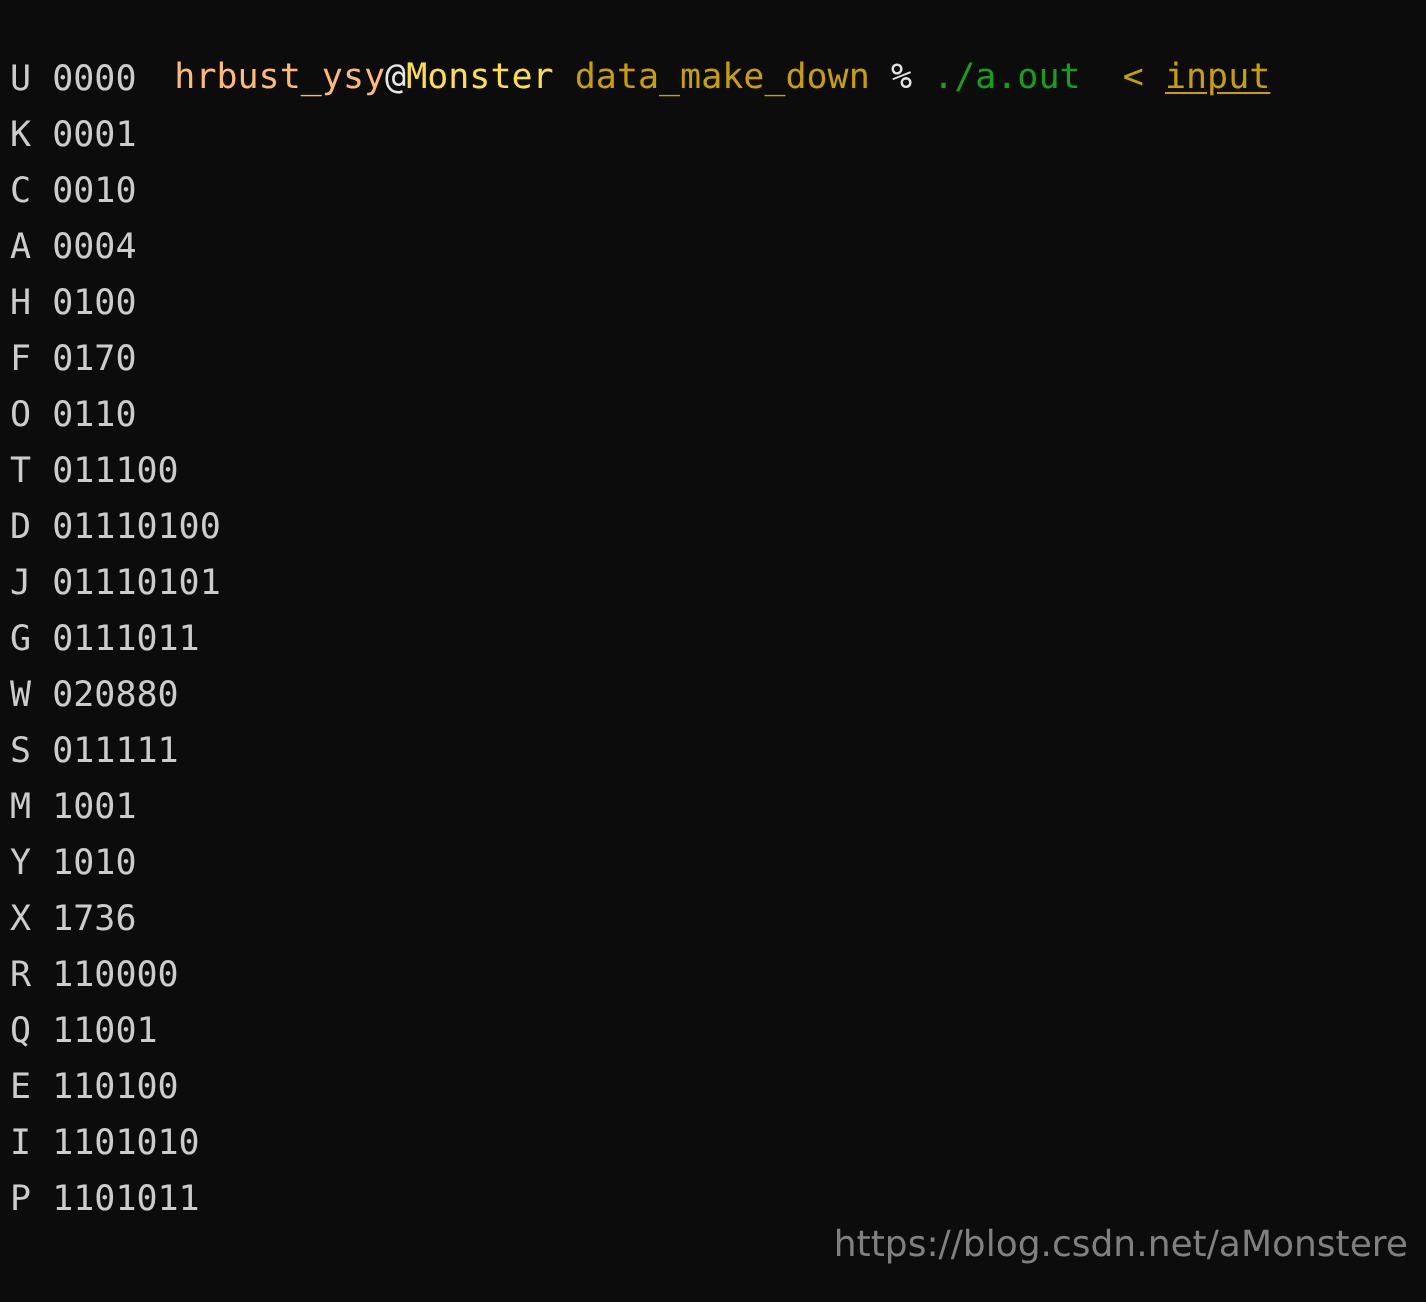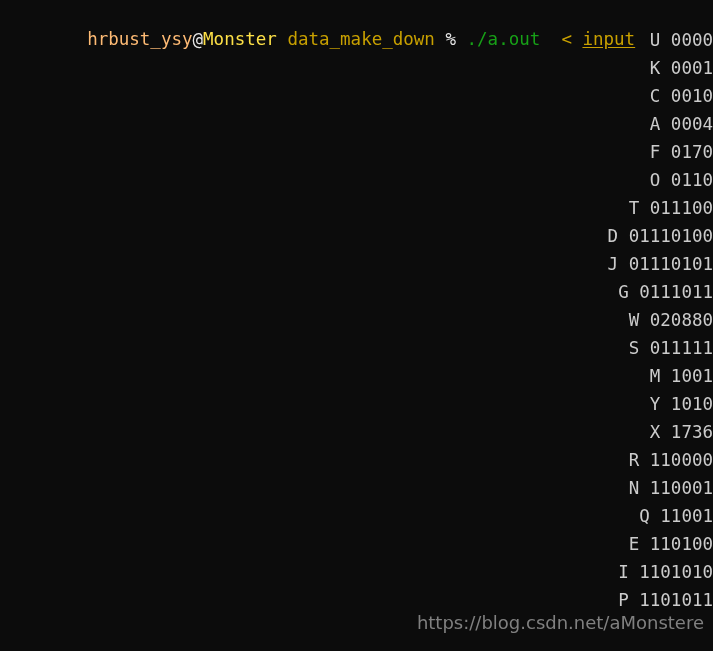--- a/index.html
+++ b/index.html
@@ -36,21 +36,20 @@
   .seg-user   { color: #fdba74; padding-left: 40px; }
   .seg-at     { color: #e6e6e6; }
   .seg-host   { color: #fde047; margin-top: 12px; }
   .seg-dir    { color: #c8a000; }
   .seg-pct    { color: #e6e6e6; }
   .seg-cmd    { color: #17a017; }
   .seg-redir  { color: #c8a000; }
   .seg-file   { color: #c8a000; text-decoration: underline; text-underline-offset: 2px; }
   .out-line {
     color: #cccccc;
-    text-align: right;
   }
   .out-sym { color: #cccccc; }
   .out-code { color: #cccccc; }
   #watermark {
     position: absolute;
     right: 9px;
     bottom: 20px;
     color: #8a8a8a;
     font-family: "DejaVu Sans", "Liberation Sans", sans-serif;
     font-size: 18px;
@@ -66,33 +65,33 @@
 
   <div class="prompt-line">
     <span class="seg seg-user">hrbust_ysy</span><span class="seg seg-at">@</span><span class="seg seg-host">Monster</span><span class="seg"> </span><span class="seg seg-dir">data_make_down</span><span class="seg"> </span><span class="seg seg-pct">%</span><span class="seg"> </span><span class="seg seg-cmd">./a.out</span><span class="seg">  </span><span class="seg seg-redir">&lt;</span><span class="seg"> </span><span class="seg seg-file">input</span>
   </div>
 
   <div id="output">
       <div class="line out-line"><span class="out-sym">U</span><span> </span><span class="out-code">0000</span></div>
       <div class="line out-line"><span class="out-sym">K</span><span> </span><span class="out-code">0001</span></div>
       <div class="line out-line"><span class="out-sym">C</span><span> </span><span class="out-code">0010</span></div>
       <div class="line out-line"><span class="out-sym">A</span><span> </span><span class="out-code">0004</span></div>
+      <div class="line out-line"><span class="out-sym">H</span><span> </span><span class="out-code">0100</span></div>
       <div class="line out-line"><span class="out-sym">F</span><span> </span><span class="out-code">0170</span></div>
       <div class="line out-line"><span class="out-sym">O</span><span> </span><span class="out-code">0110</span></div>
       <div class="line out-line"><span class="out-sym">T</span><span> </span><span class="out-code">011100</span></div>
       <div class="line out-line"><span class="out-sym">D</span><span> </span><span class="out-code">01110100</span></div>
       <div class="line out-line"><span class="out-sym">J</span><span> </span><span class="out-code">01110101</span></div>
       <div class="line out-line"><span class="out-sym">G</span><span> </span><span class="out-code">0111011</span></div>
       <div class="line out-line"><span class="out-sym">W</span><span> </span><span class="out-code">020880</span></div>
       <div class="line out-line"><span class="out-sym">S</span><span> </span><span class="out-code">011111</span></div>
       <div class="line out-line"><span class="out-sym">M</span><span> </span><span class="out-code">1001</span></div>
       <div class="line out-line"><span class="out-sym">Y</span><span> </span><span class="out-code">1010</span></div>
       <div class="line out-line"><span class="out-sym">X</span><span> </span><span class="out-code">1736</span></div>
       <div class="line out-line"><span class="out-sym">R</span><span> </span><span class="out-code">110000</span></div>
-      <div class="line out-line"><span class="out-sym">N</span><span> </span><span class="out-code">110001</span></div>
       <div class="line out-line"><span class="out-sym">Q</span><span> </span><span class="out-code">11001</span></div>
       <div class="line out-line"><span class="out-sym">E</span><span> </span><span class="out-code">110100</span></div>
       <div class="line out-line"><span class="out-sym">I</span><span> </span><span class="out-code">1101010</span></div>
       <div class="line out-line"><span class="out-sym">P</span><span> </span><span class="out-code">1101011</span></div>
     </div>
 
   <div id="watermark">https://blog.csdn.net/aMonstere</div>
 
 </div>
 

